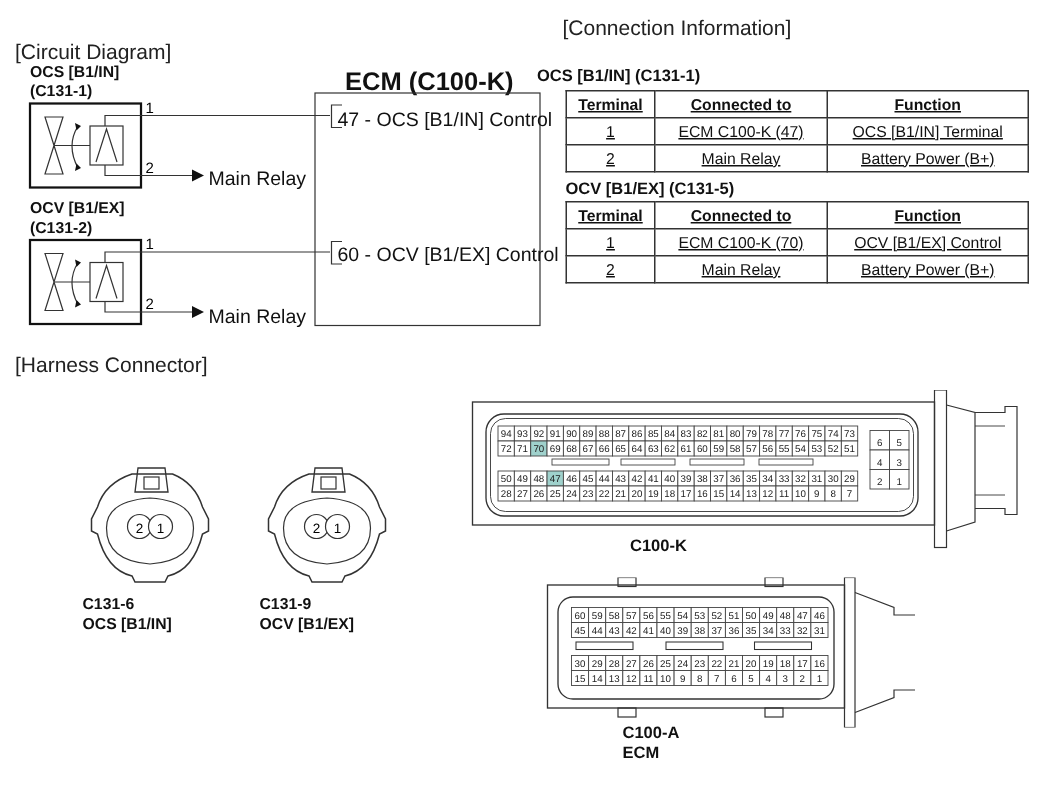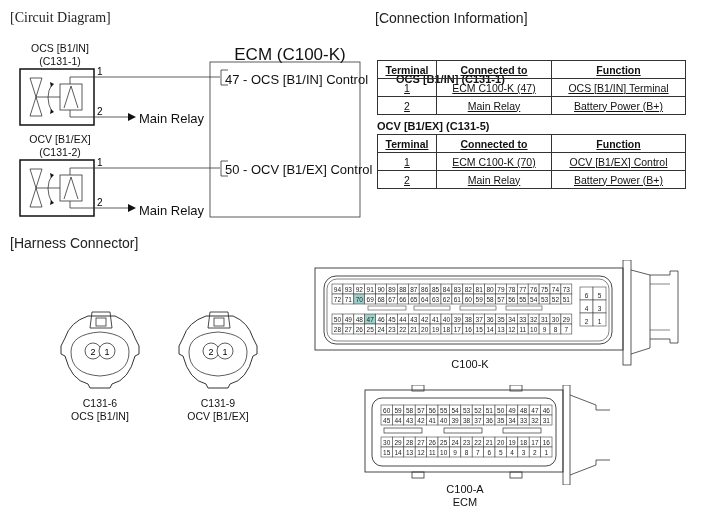--- a/index.html
+++ b/index.html
@@ -1,32 +1,32 @@
 <!DOCTYPE html>
 <html><head>
 <meta charset="utf-8">
 <style>
   html, body { margin:0; padding:0; background:#fff; }
   body { width:701px; height:523px; position:relative; overflow:hidden;
          font-family:"Liberation Sans", sans-serif; color:#111; }
   .abs { position:absolute; }
   .section-title { font-size:14px; color:#222; }
-  .lbl { font-size:10.5px; font-weight:normal; text-align:center; line-height:13px; }
+  .lbl { font-size:10.5px; font-weight:bold; line-height:13px; }
   .wire-text { font-size:13px; }
   table.conn { border-collapse:collapse; font-size:10.5px; position:absolute;text-decoration:underline; }
   table.conn th, table.conn td { border:1px solid #333; text-align:center; padding:0; height:17px; }
   table.conn th { font-weight:bold; }
   .tbl-title { font-size:11px; font-weight:bold; }
   svg text { font-family:"Liberation Sans", sans-serif; }
   .pin { font-size:6.5px; fill:#222; }
 </style>
 </head>
 <body>
 
-<div class="abs section-title" style="left:10px;top:10px;font-family:Liberation Serif, serif;">[Circuit Diagram]</div>
+<div class="abs section-title" style="left:10px;top:26px;">[Circuit Diagram]</div>
 <div class="abs section-title" style="left:375px;top:10px;">[Connection Information]</div>
 <div class="abs section-title" style="left:10px;top:235px;">[Harness Connector]</div>
 
 <div class="abs lbl" style="left:20px;top:42px;width:80px;">
   <div>OCS [B1/IN]</div>
   <div>(C131-1)</div>
 </div>
 <div class="abs lbl" style="left:20px;top:133px;width:80px;">
   <div>OCV [B1/EX]</div>
   <div>(C131-2)</div>
@@ -68,23 +68,23 @@
   <text x="97" y="206" font-size="10">2</text>
 
   <rect x="210" y="62" width="150" height="155" fill="none" stroke="#333" stroke-width="0.8"></rect>
   <polyline points="228,70 221,70 221,85 228,85" fill="none" stroke="#333" stroke-width="0.8"></polyline>
   <polyline points="228,161 221,161 221,176 228,176" fill="none" stroke="#333" stroke-width="0.8"></polyline>
 </svg>
 
 <div class="abs wire-text" style="left:139px;top:111px;">Main Relay</div>
 <div class="abs wire-text" style="left:139px;top:203px;">Main Relay</div>
 <div class="abs wire-text" style="left:225px;top:72px;">47 - OCS [B1/IN] Control</div>
-<div class="abs wire-text" style="left:225px;top:162px;">50 - OCV [B1/EX] Control</div>
-
-<div class="abs tbl-title" style="left:396px;top:45px;margin-top:28px;">OCS [B1/IN] (C131-1)</div>
+<div class="abs wire-text" style="left:225px;top:162px;">60 - OCV [B1/EX] Control</div>
+
+<div class="abs tbl-title" style="left:358px;top:45px;">OCS [B1/IN] (C131-1)</div>
 <table class="conn" style="left:377px;top:60px;width:309px;">
   <tbody>
       <tr>
     <th style="width:58px;">Terminal</th>
     <th style="width:114px;">Connected to</th>
     <th>Function</th>
   </tr>
   <tr>
     <td>1</td>
     <td>ECM C100-K (47)</td>

